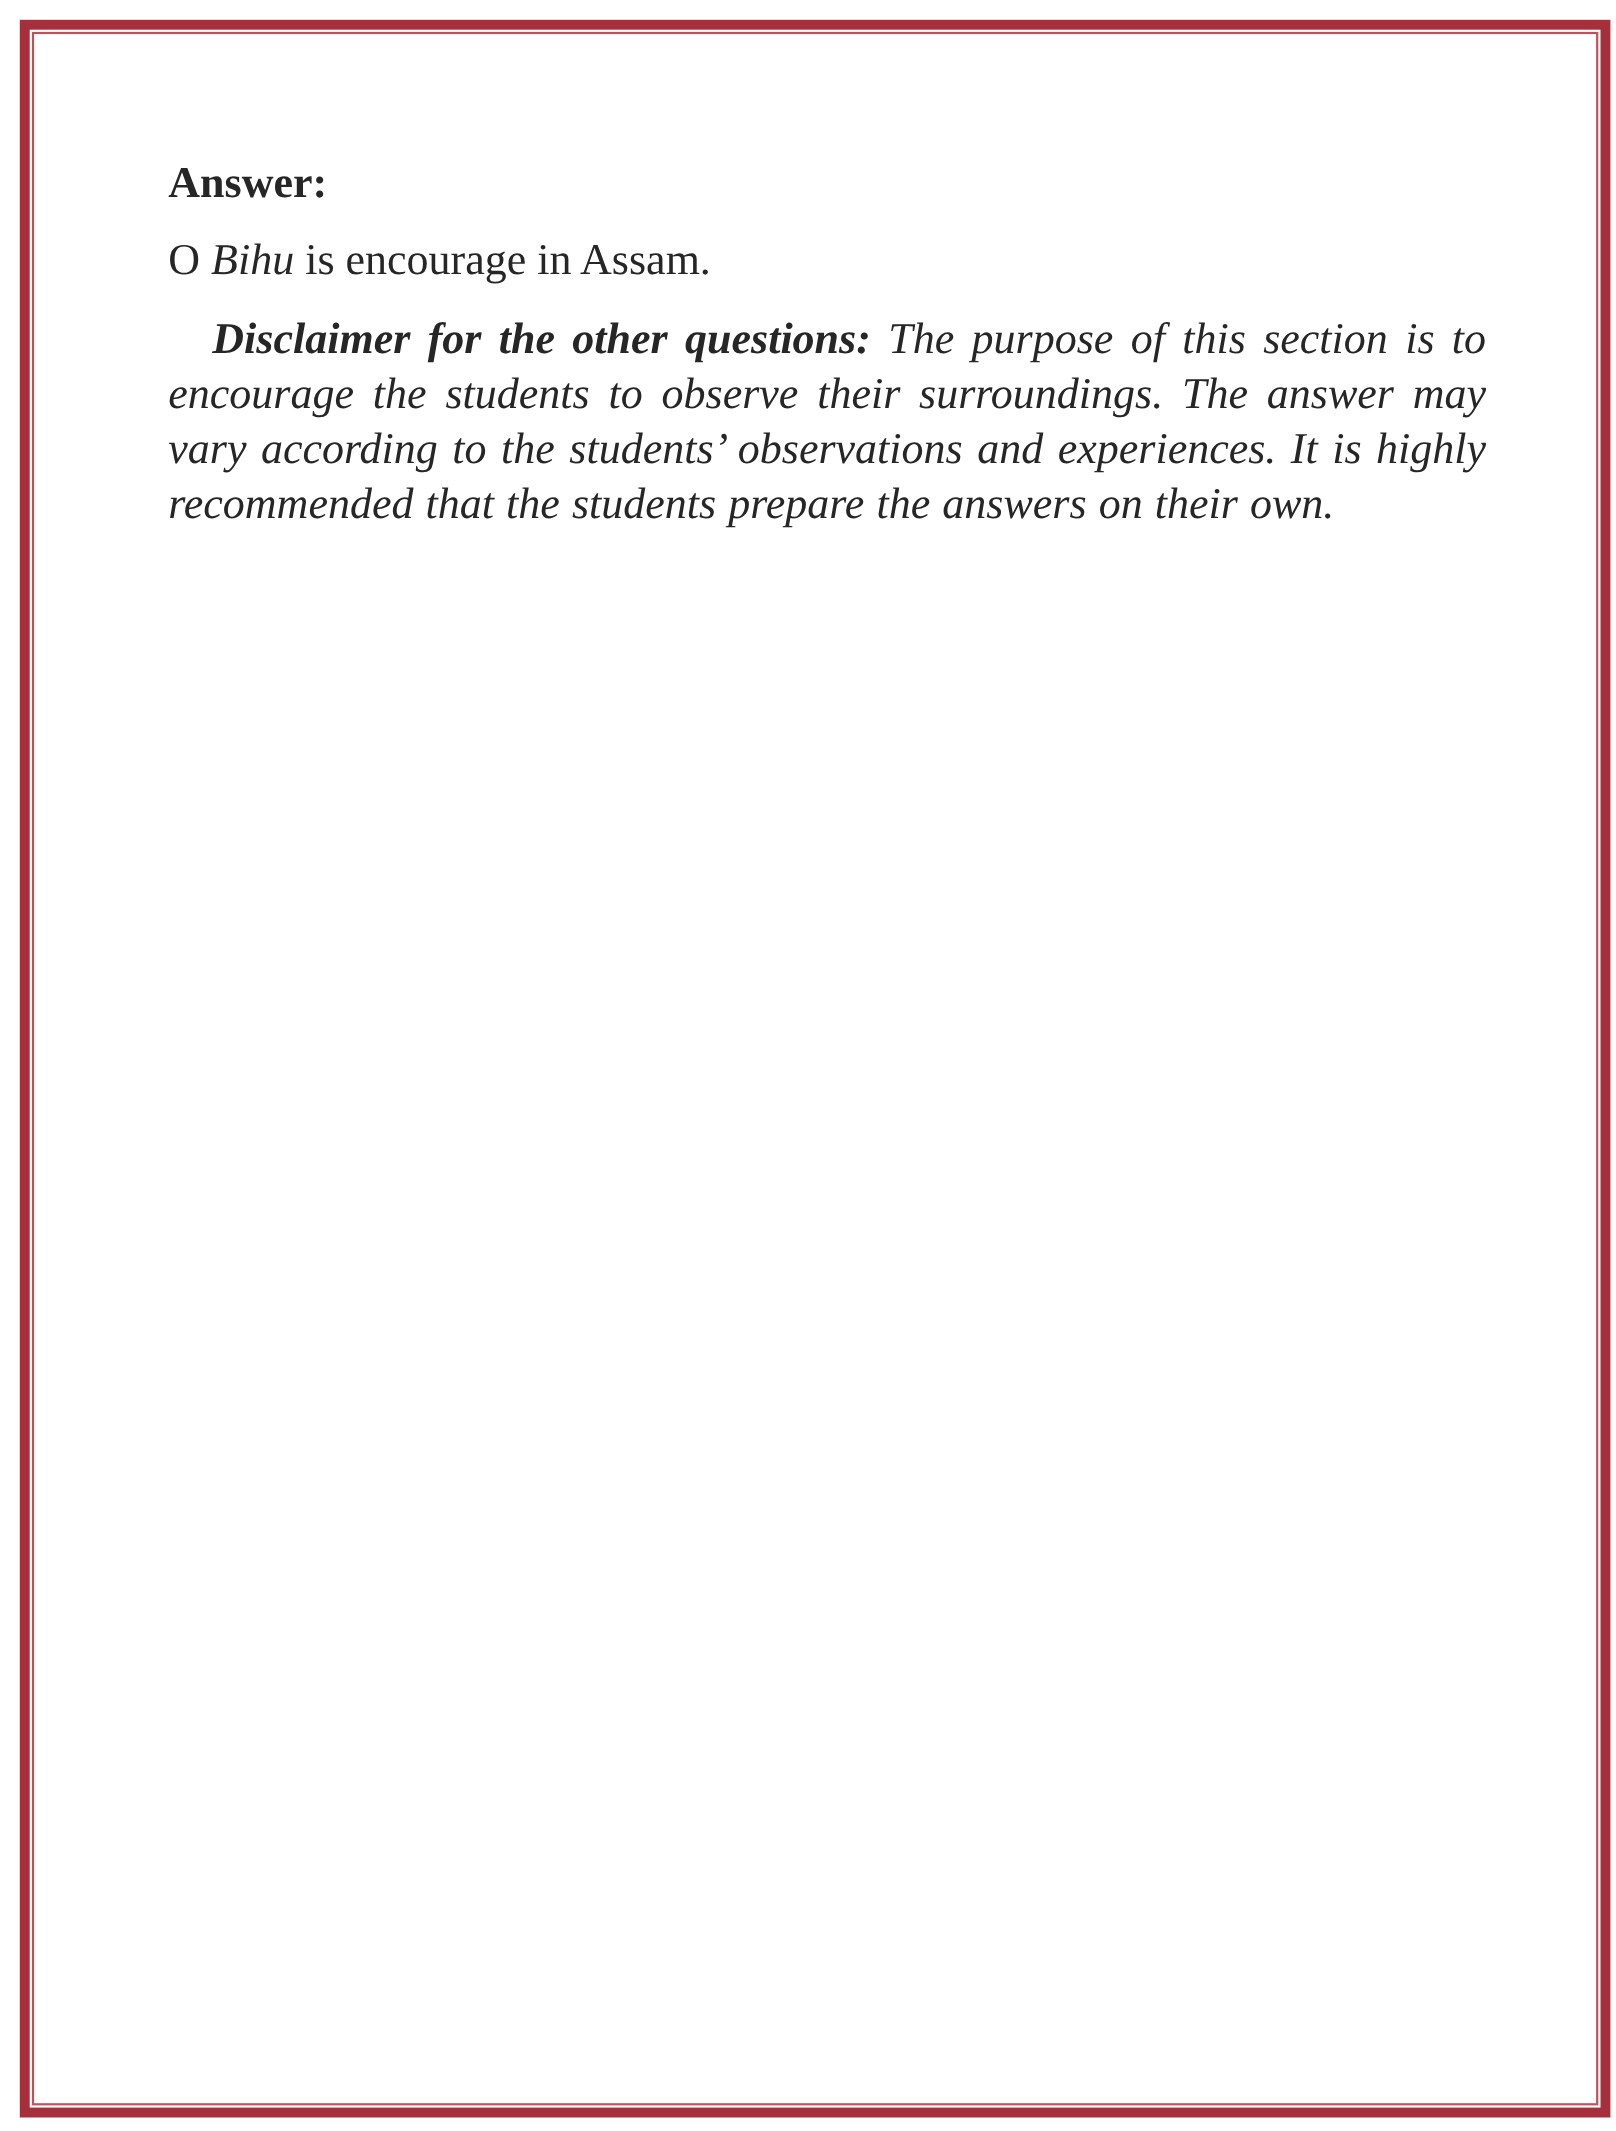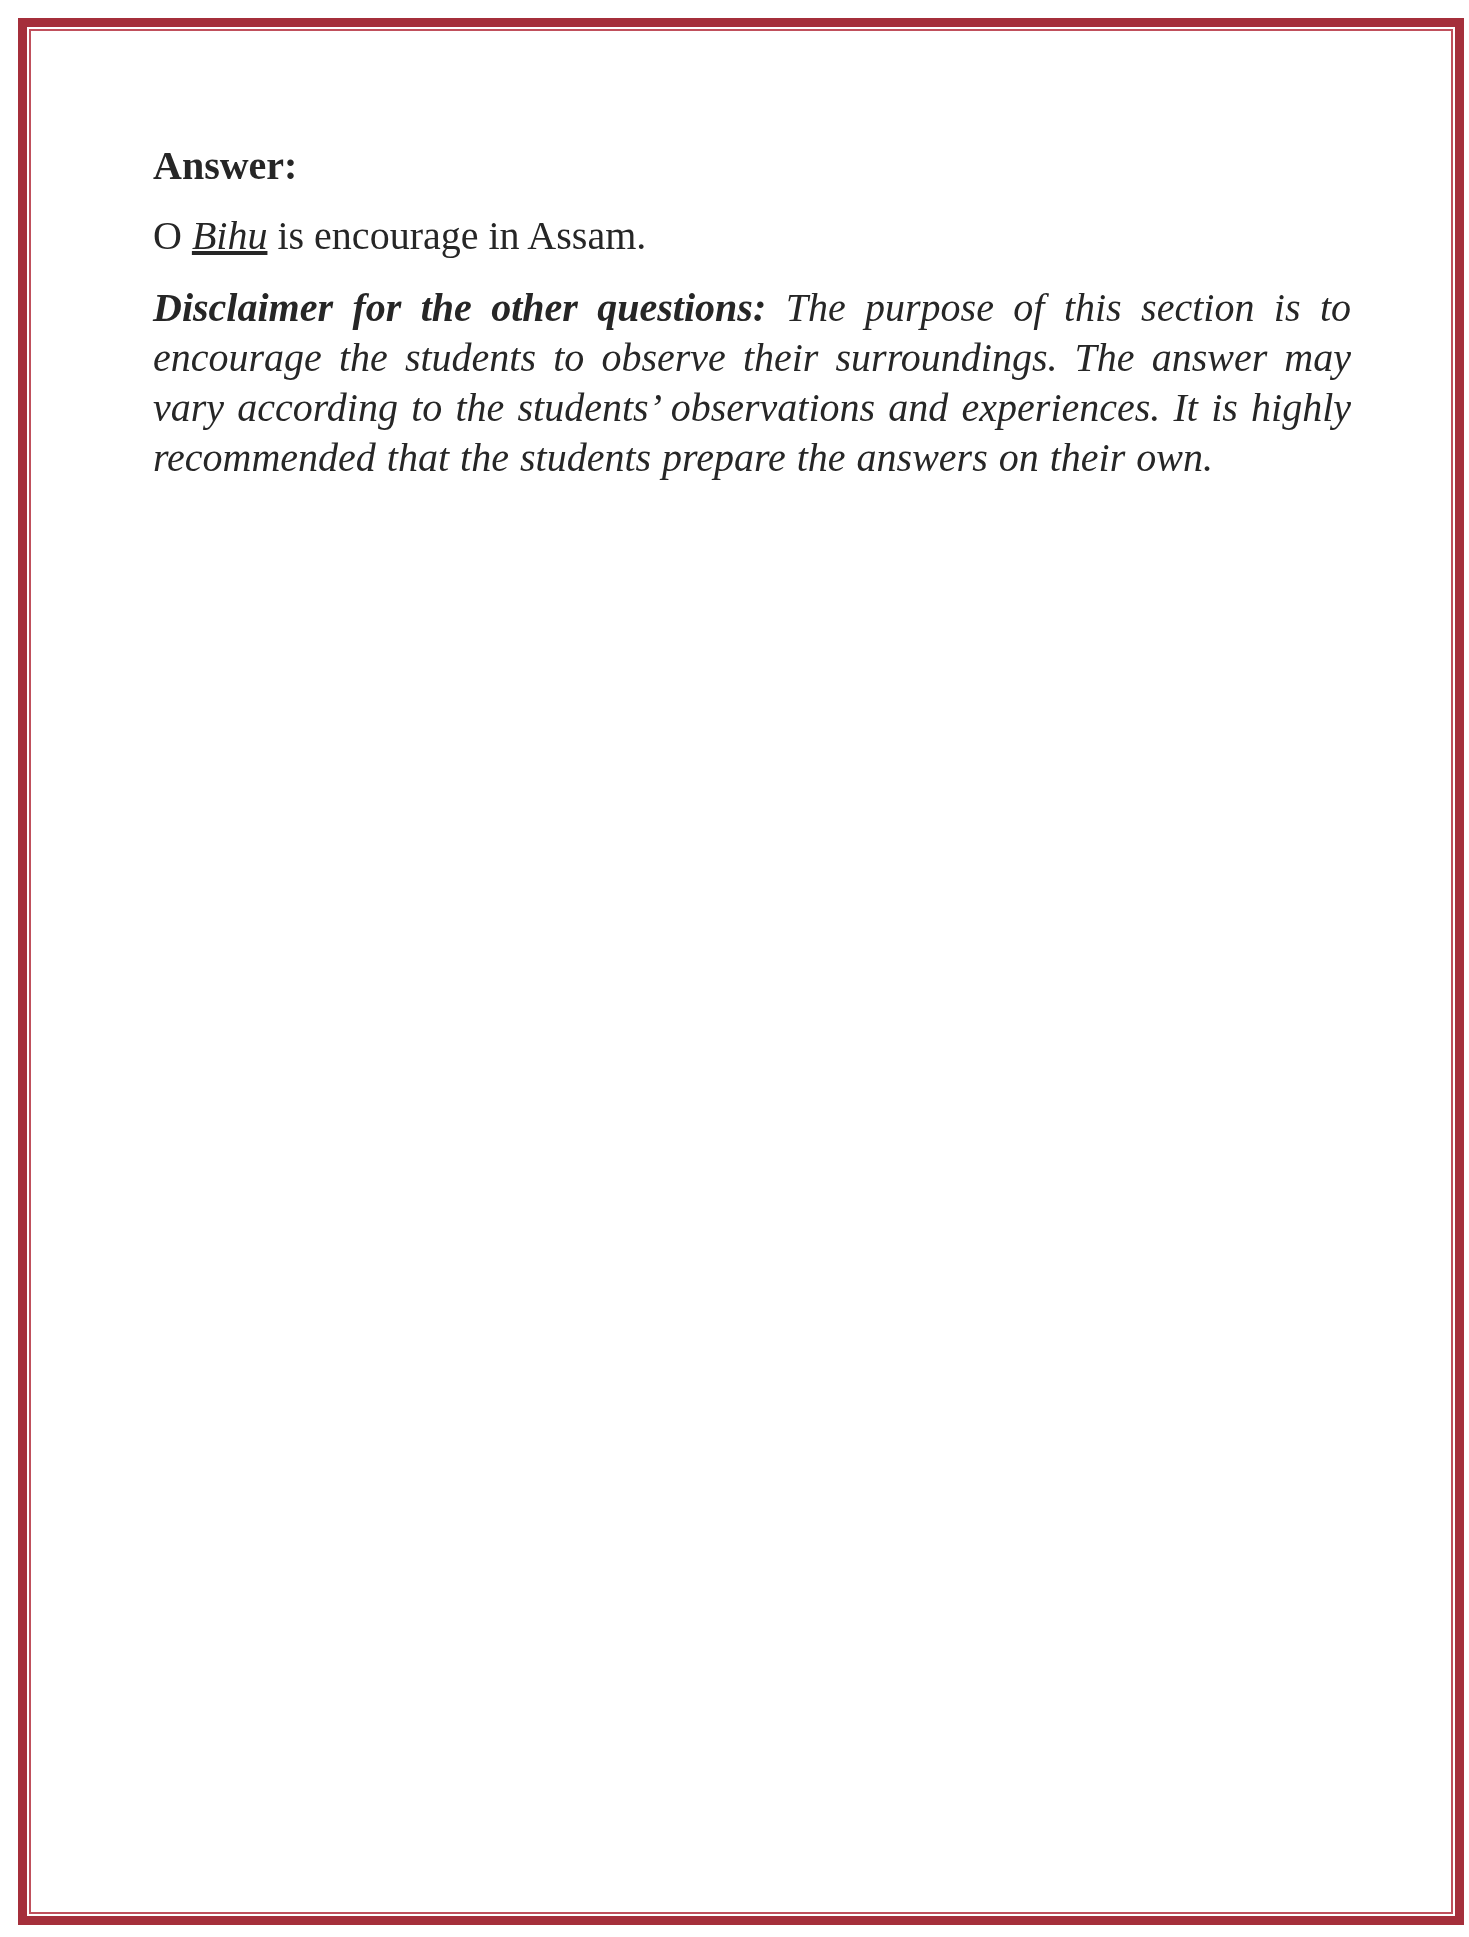--- a/index.html
+++ b/index.html
@@ -43,32 +43,32 @@
     }
     .heading {
       font-weight: bold;
       margin: 0;
     }
     .answer-line {
       margin: 20px 0 0 0;
     }
     .answer-line em {
       font-style: italic;
-      text-decoration: underline;
     }
     .disclaimer {
       margin: 22px 0 0 0;
       font-style: italic;
       text-align: justify;
       text-align-last: left;
       word-spacing: 1px;
     }
     .disclaimer strong {
       font-weight: bold;
       font-style: italic;
+      margin-left: 40px;
     }
   </style>
 </head>
 <body>
 
 <div class="frame-outer"></div>
 <div class="frame-inner"></div>
 
 <div class="content">
   <p class="heading">Answer:</p>

